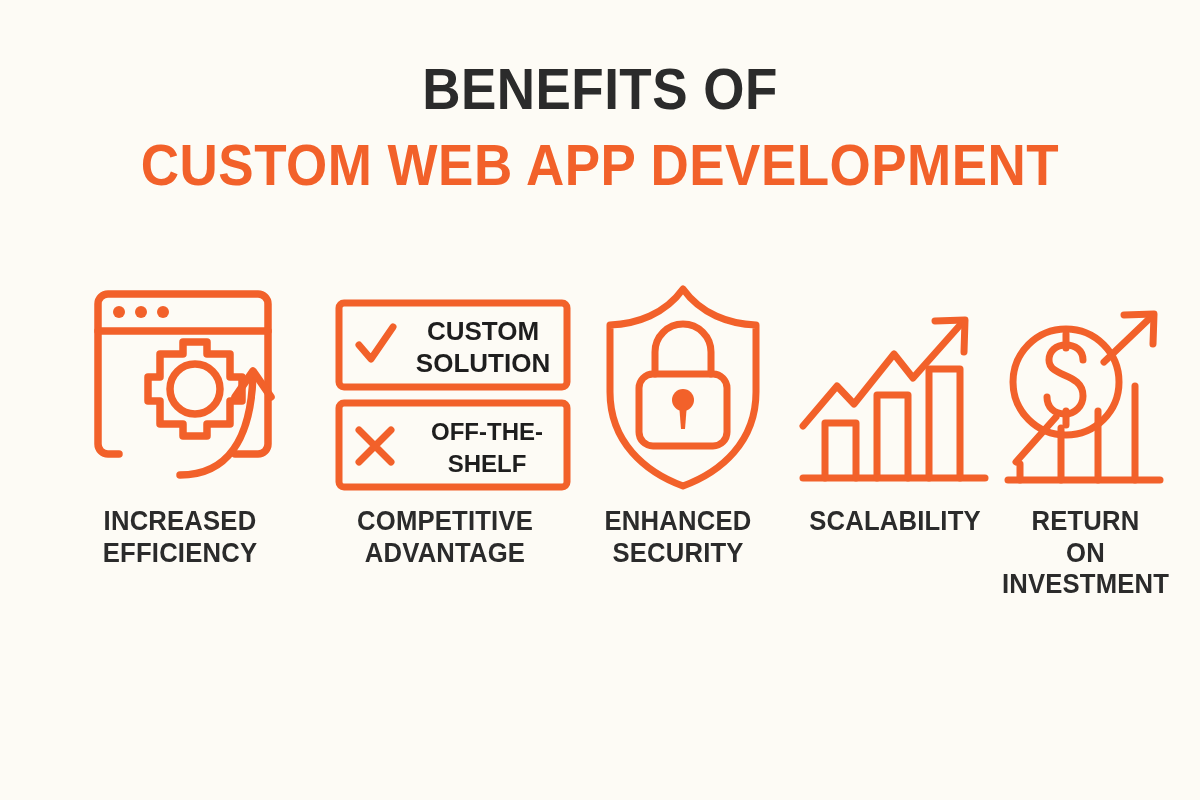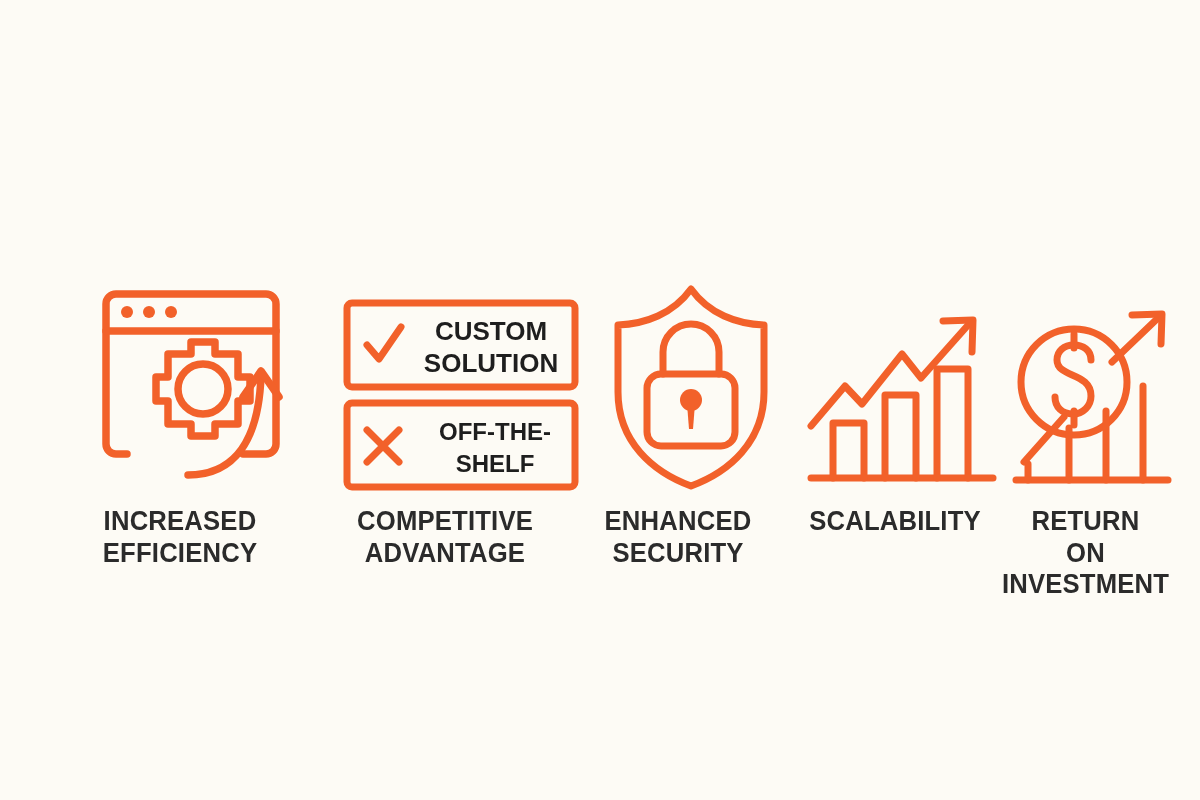--- a/index.html
+++ b/index.html
@@ -37,21 +37,21 @@
     font-weight:bold;
     letter-spacing:0.5px;
     color:#F2612A;
     line-height:1.05;
     transform:scaleX(0.93);
   }
 
   
   .row {
     position:absolute;
-    top:276px; left:16px; width:1164px;
+    top:276px; left:8px; width:1164px;
     height:215px;
   }
   .cell {
     position:absolute;
     bottom:0;
   }
   .icon-wrap { display:block; }
 
   
   .label {
@@ -84,20 +84,24 @@
     font-family:"Liberation Sans", sans-serif;
     font-weight:bold;
     fill:#1E1E1E;
   }
 </style>
 </head>
 <body>
 
 <div id="page">
 
+  <div class="heading-block">
+    <div class="title-main">BENEFITS OF</div>
+    <div class="title-sub">CUSTOM WEB APP DEVELOPMENT</div>
+  </div>
 
   <div class="row">
 
     <div class="cell cell-1">
       <svg class="icon-wrap" width="212" height="212" viewBox="0 0 212 212">
         <g fill="none" stroke="#F2612A" stroke-width="7.5" stroke-linecap="round" stroke-linejoin="round">
 
           <path d="M36 175 L25 175 A10 10 0 0 1 15 165 L15 25 A10 10 0 0 1 25 15
                    L175 15 A10 10 0 0 1 185 25 L185 165 A10 10 0 0 1 175 175 L152 175"></path>
 

